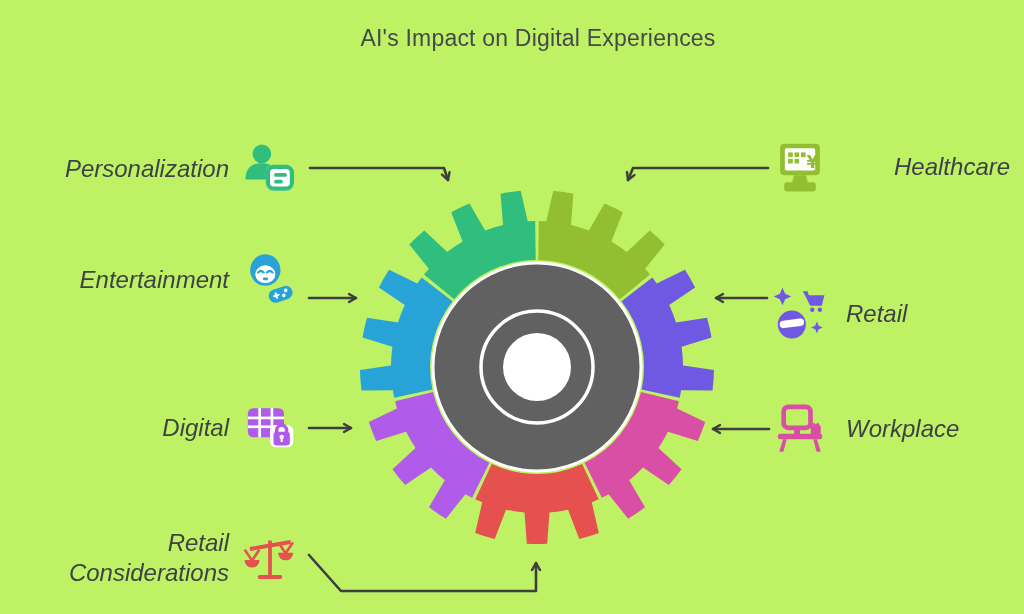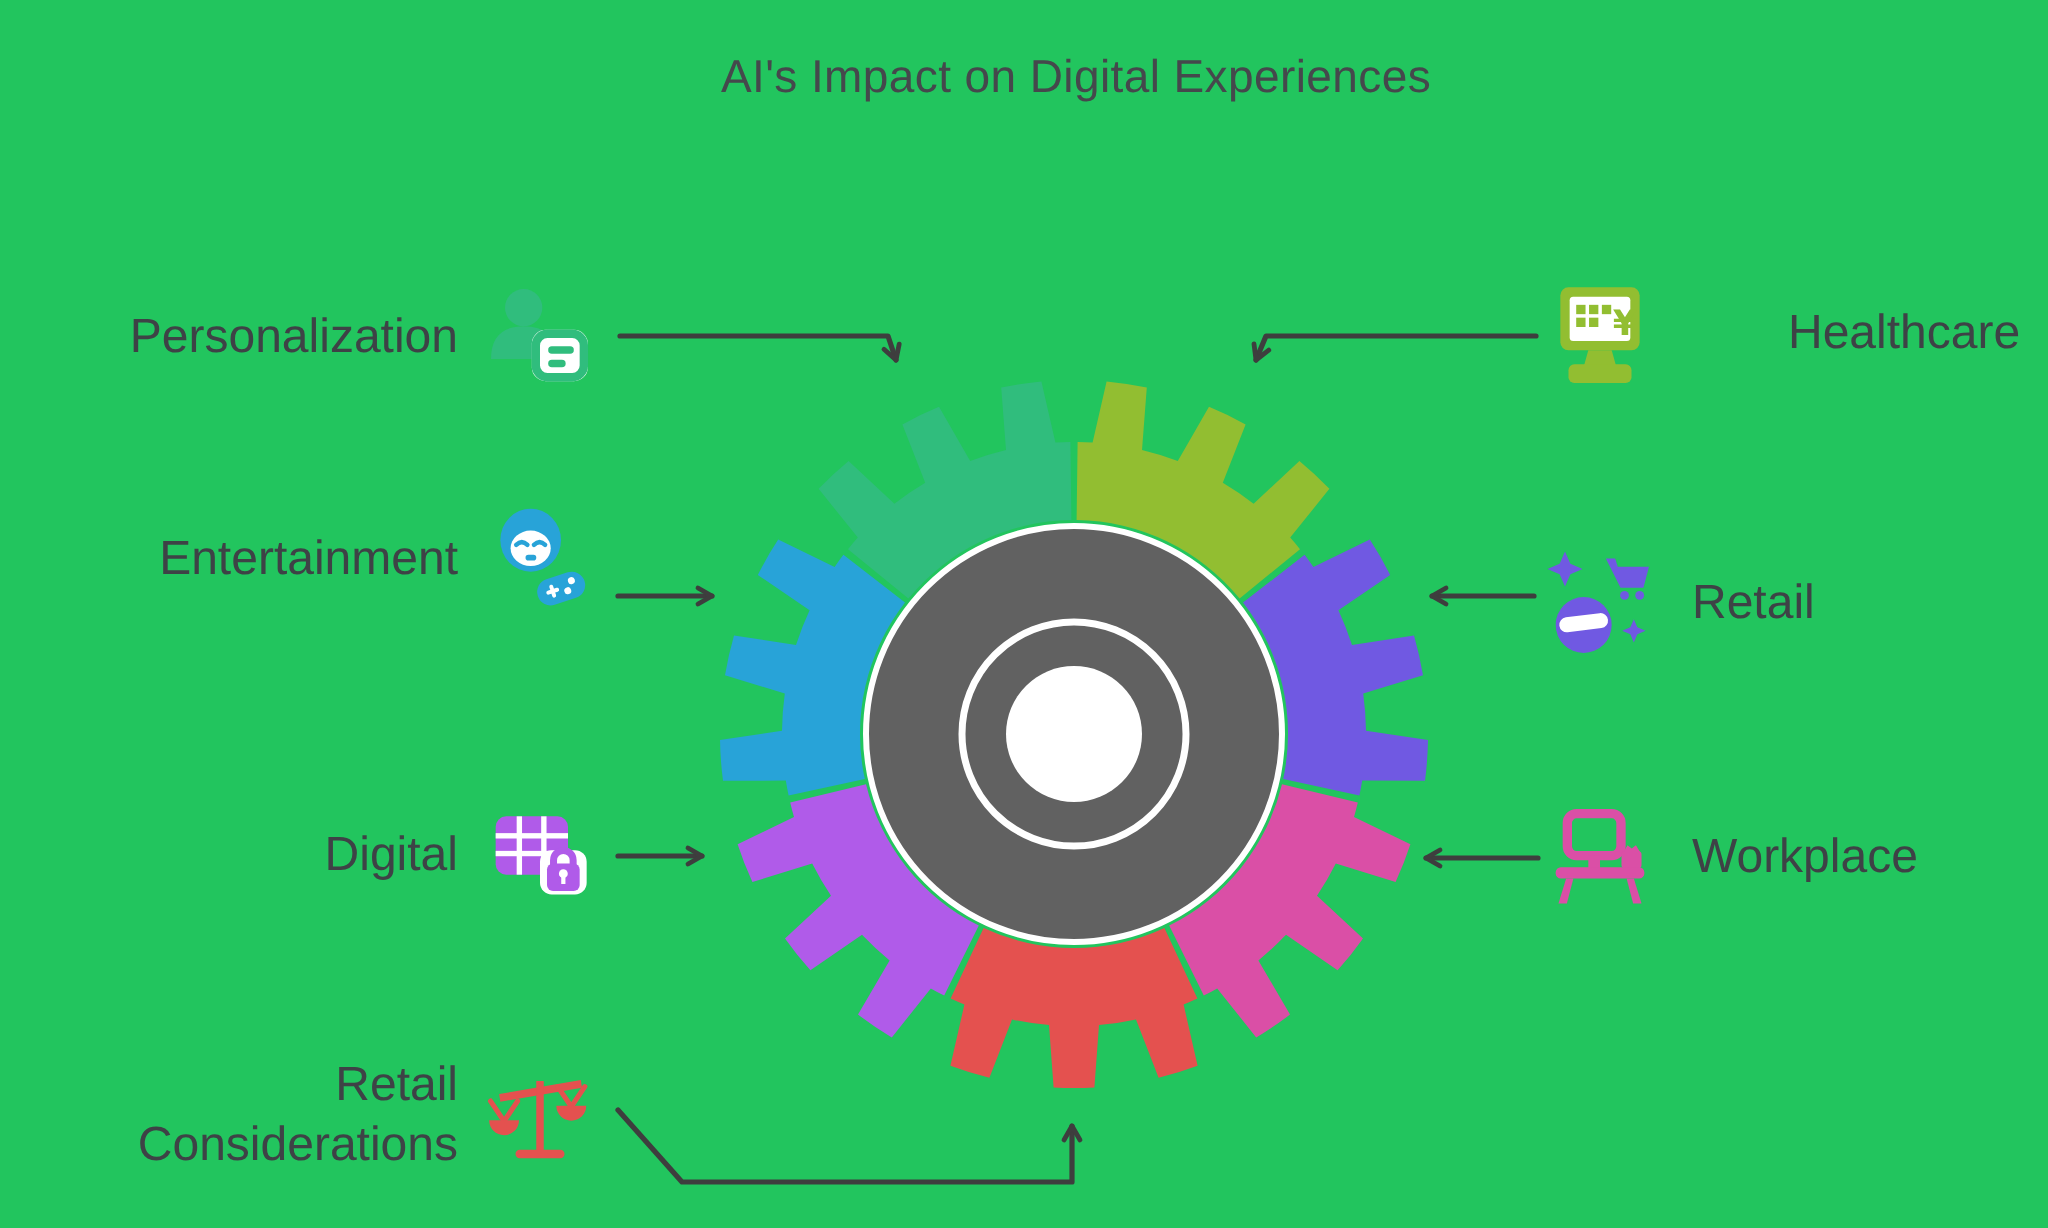--- a/index.html
+++ b/index.html
@@ -1,23 +1,23 @@
 <!DOCTYPE html>
 <html><head>
 <meta charset="utf-8">
 <style>
   html,body{margin:0;padding:0;background:#fff;}
-  .canvas{position:relative;width:1024px;height:614px;background:#22c55e;overflow:hidden;
+  .canvas{position:relative;width:1024px;height:614px;background:#bef264;overflow:hidden;
           font-family:"Liberation Sans",sans-serif;}
   .title{position:absolute;top:25px;left:288px;width:500px;text-align:center;
          font-size:23px;font-weight:500;color:#45484c;letter-spacing:.2px;}
   .row{position:absolute;display:flex;align-items:center;}
   .row.left{justify-content:flex-end;gap:13px;}
   .row.right{justify-content:flex-start;gap:18px;}
-  .label{font-size:24px;color:#3e4246;line-height:1.26;}
+  .label{font-size:24px;color:#3e4246;line-height:1.26;font-style:italic;}
   .row.left .label{text-align:right;}
   .label.wrap{max-width:178px;}
   .icon{width:56px;height:56px;flex:none;}
   svg.overlay{position:absolute;left:0;top:0;}
   .connector{fill:none;stroke-width:2.6;stroke-linejoin:round;stroke-linecap:round;}
 </style>
 </head>
 <body>
 
 <div class="canvas">
@@ -136,21 +136,21 @@
           <rect x="24.8" y="11.5" width="4" height="4"></rect>
         </g>
         <text x="29.5" y="24.5" font-size="15" font-weight="bold" font-family="DejaVu Sans, sans-serif">¥</text>
         <path d="M19 31 h10 l2 7 h-14 Z"></path>
         <rect x="10.5" y="37" width="27" height="8" rx="2.5"></rect>
       </g>
     </svg>
     <div class="label" style="color: rgb(62, 66, 70); margin-left: 48px;">Healthcare</div>
   </div>
 
-  <div class="row right" style="left:772px;top:272px;width:240px;height:60px">
+  <div class="row right" style="left:772px;top:284px;width:240px;height:60px">
     <svg class="icon" viewBox="0 0 48 48">
       <g fill="#7059E2">
         <path d="M9 1.5 L11.3 6.7 L16.5 9 L11.3 11.3 L9 16.5 L6.7 11.3 L1.5 9 L6.7 6.7 Z"></path>
         <path d="M26.5 4.5 L30.5 4.5 L31.6 8 L45 8 L42.6 17 L32.8 17 Z"></path>
         <circle cx="34.5" cy="20.3" r="1.9"></circle>
         <circle cx="41" cy="20.3" r="1.9"></circle>
         <circle cx="17" cy="33" r="12"></circle>
         <rect x="6.5" y="28.8" width="21" height="6.4" rx="3.2" fill="#fff" transform="rotate(-7 17 32)"></rect>
         <path d="M38.5 30.5 L40 34 L43.5 35.5 L40 37 L38.5 40.5 L37 37 L33.5 35.5 L37 34 Z"></path>
       </g>

